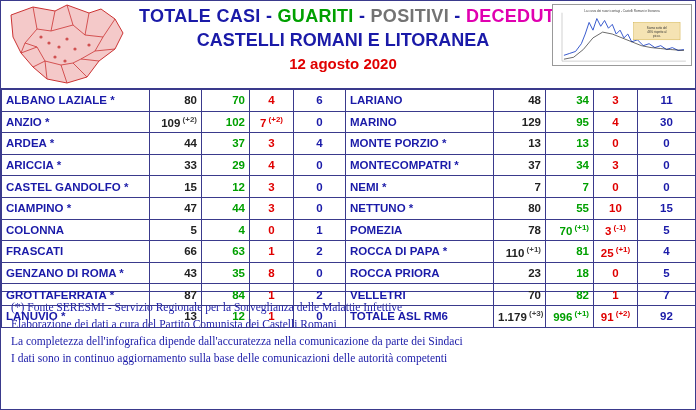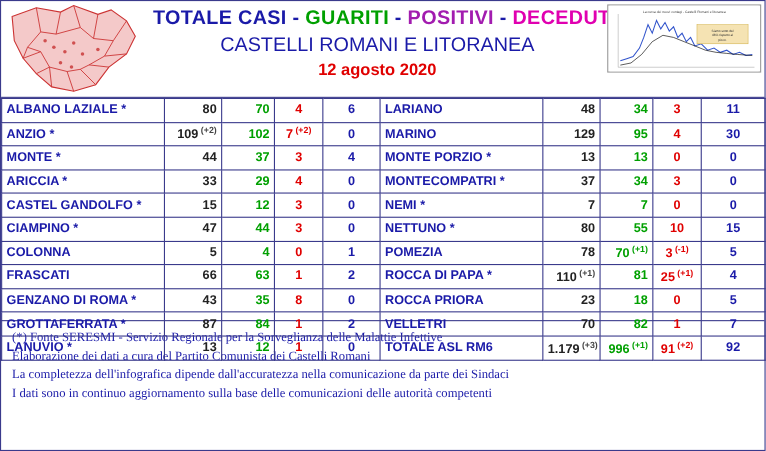--- a/index.html
+++ b/index.html
@@ -33,25 +33,25 @@
   }
   .title-wrap{
     position:absolute;left:138px;right:148px;top:4px;text-align:center;
   }
   .title1{
     font-size:18px;font-weight:bold;letter-spacing:.3px;line-height:22px;
     white-space:nowrap;
   }
   .t-blue{color:#1a1aa8;}
   .t-green{color:#00a000;}
-  .t-red{color:#a21caf;}
+  .t-red{color:#737373;}
   .t-mag{color:#e000b0;}
   .t-dash{color:#1a1aa8;}
   .title2{
-    font-size:18px;font-weight:normal;color:#1a1aa8;line-height:22px;margin-top:2px;
+    font-size:18px;font-weight:bold;color:#1a1aa8;line-height:22px;margin-top:2px;
     white-space:nowrap;
   }
   .title3{
     font-size:15px;font-weight:bold;color:#e00000;line-height:20px;margin-top:3px;
   }
   
   .tablezone{
     position:relative;
     height:203px;
     border-bottom:1px solid #3a3a8c;
@@ -182,21 +182,21 @@
             <td class="gua">102</td>
             <td class="pos">7<sup class="d sup-red"> (+2)</sup></td>
             <td class="dec">0</td>
             <td class="name mid">MARINO</td>
             <td class="tot">129</td>
             <td class="gua">95</td>
             <td class="pos">4</td>
             <td class="dec">30</td>
           </tr>
           <tr>
-            <td class="name">MONTE *</td>
+            <td class="name">ARDEA *</td>
             <td class="tot">44</td>
             <td class="gua">37</td>
             <td class="pos">3</td>
             <td class="dec">4</td>
             <td class="name mid">MONTE PORZIO *</td>
             <td class="tot">13</td>
             <td class="gua">13</td>
             <td class="pos">0</td>
             <td class="dec">0</td>
           </tr>

